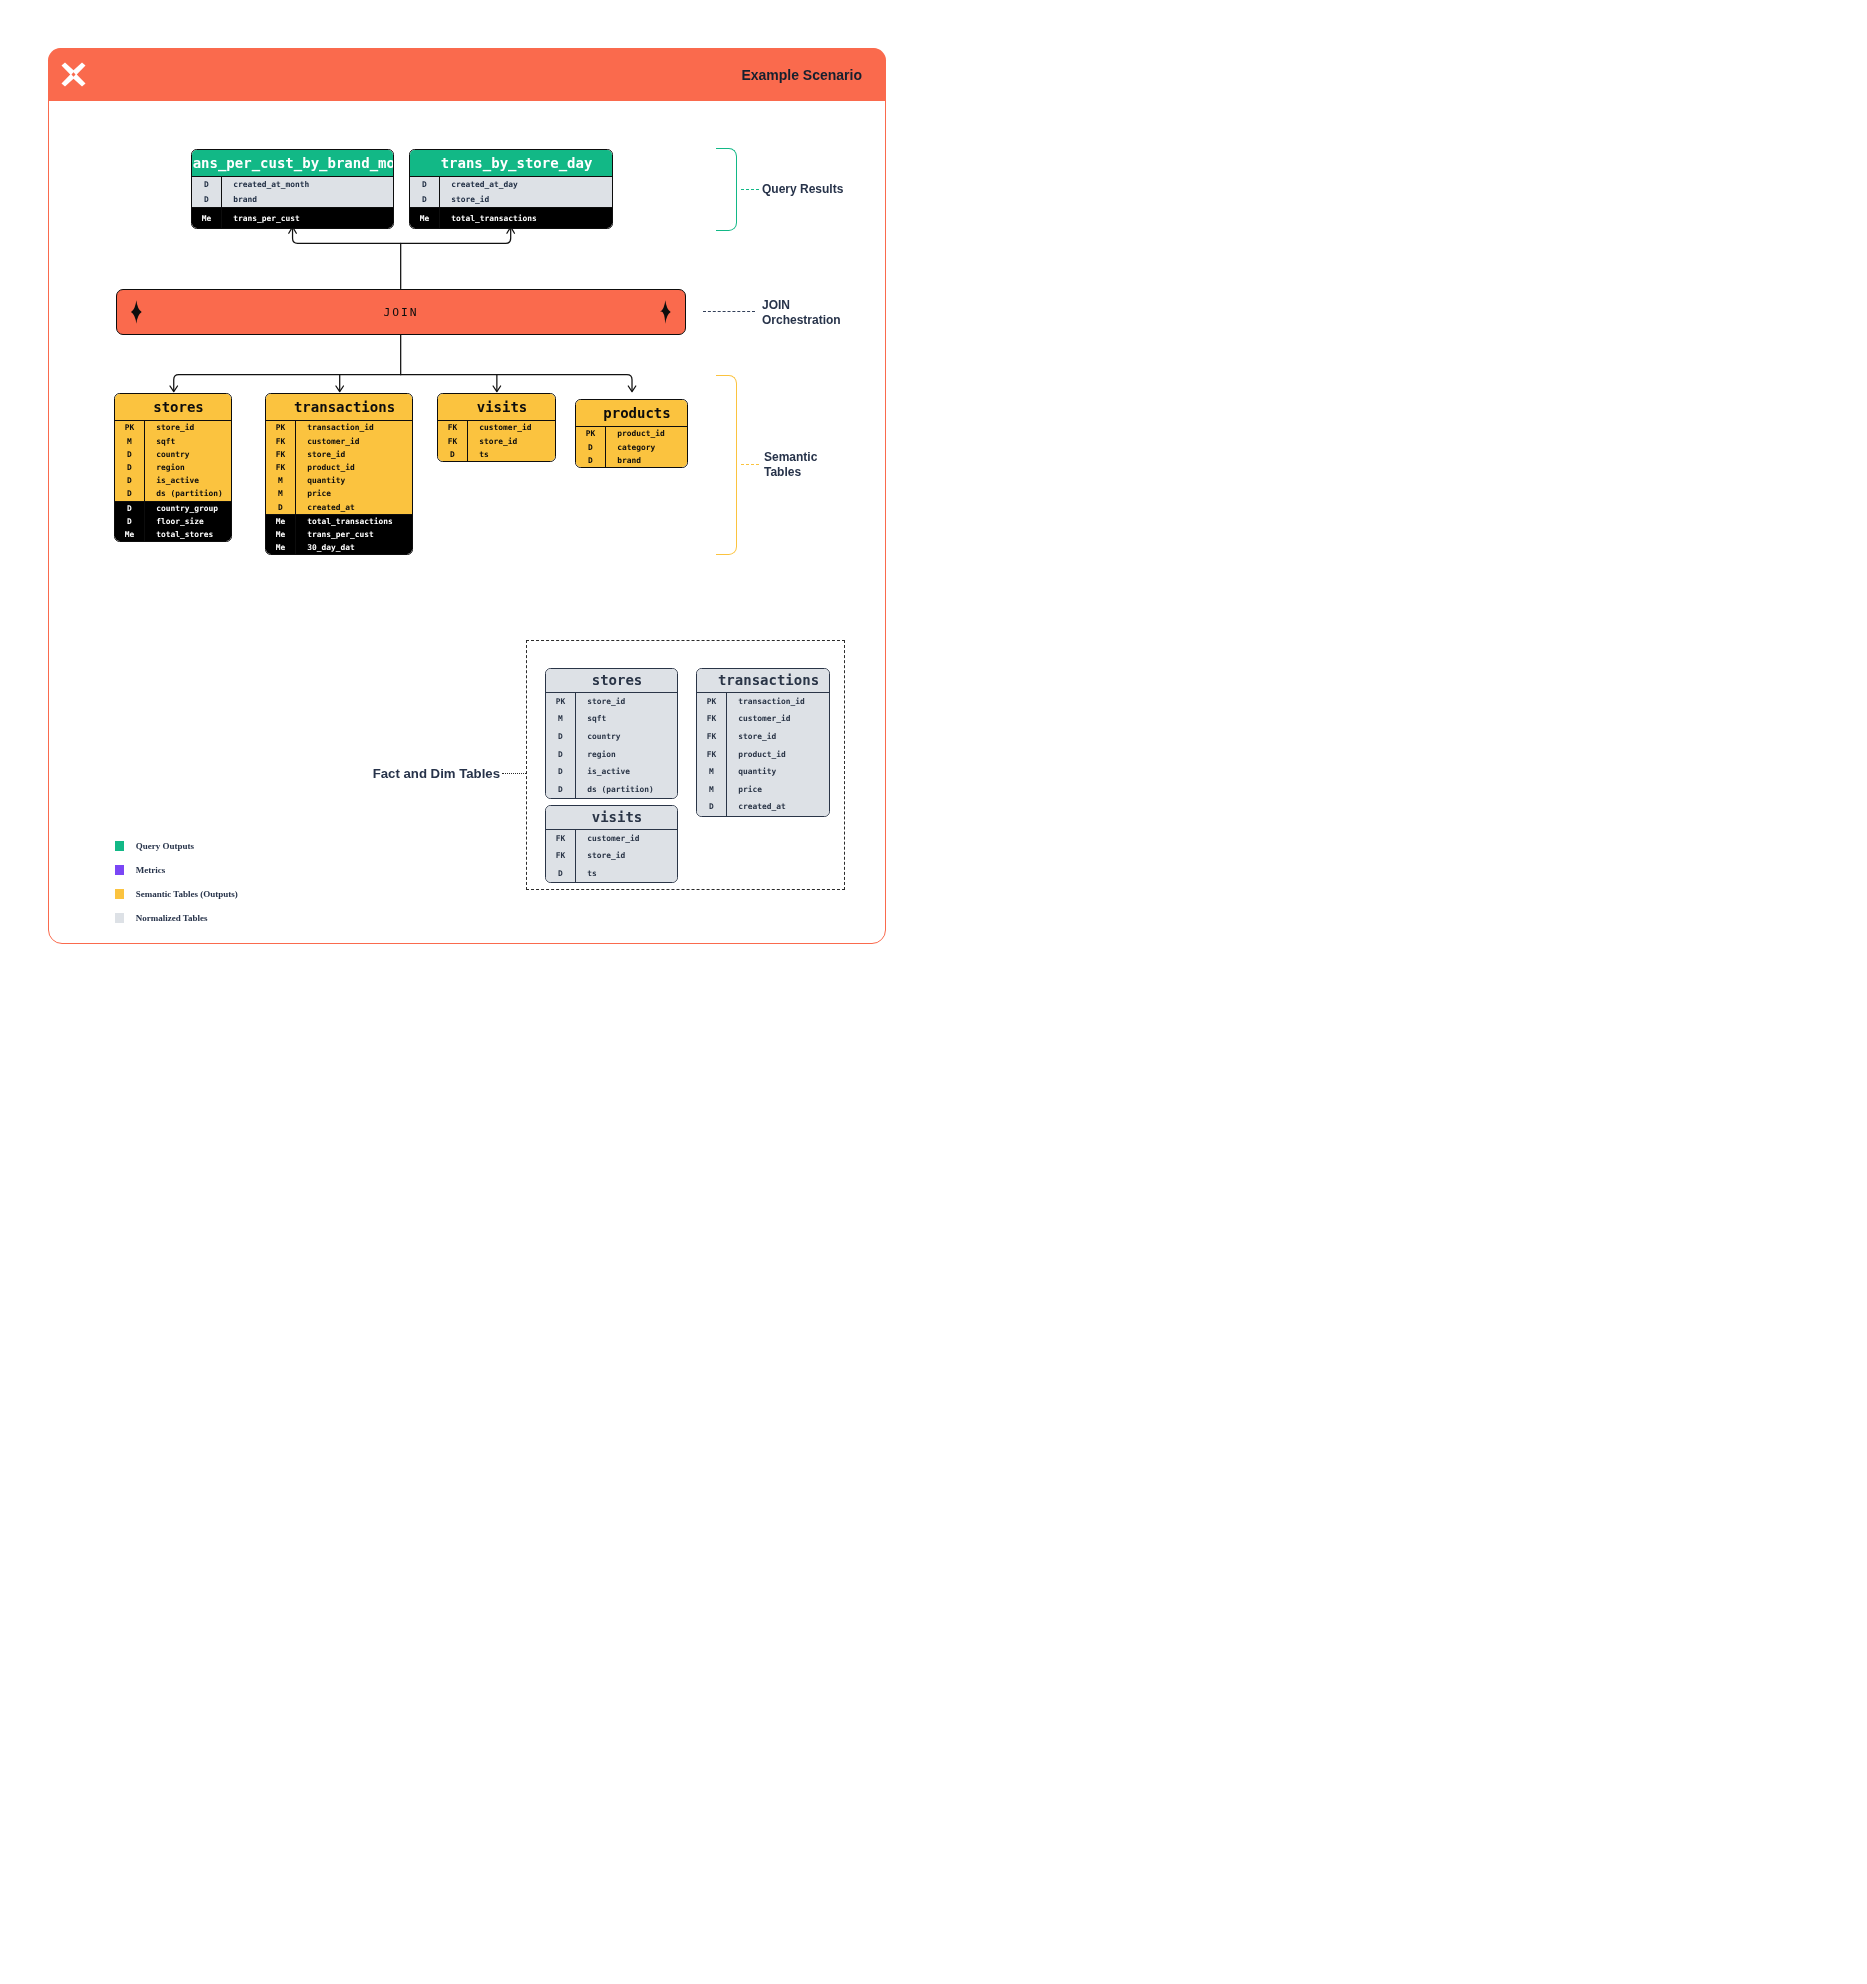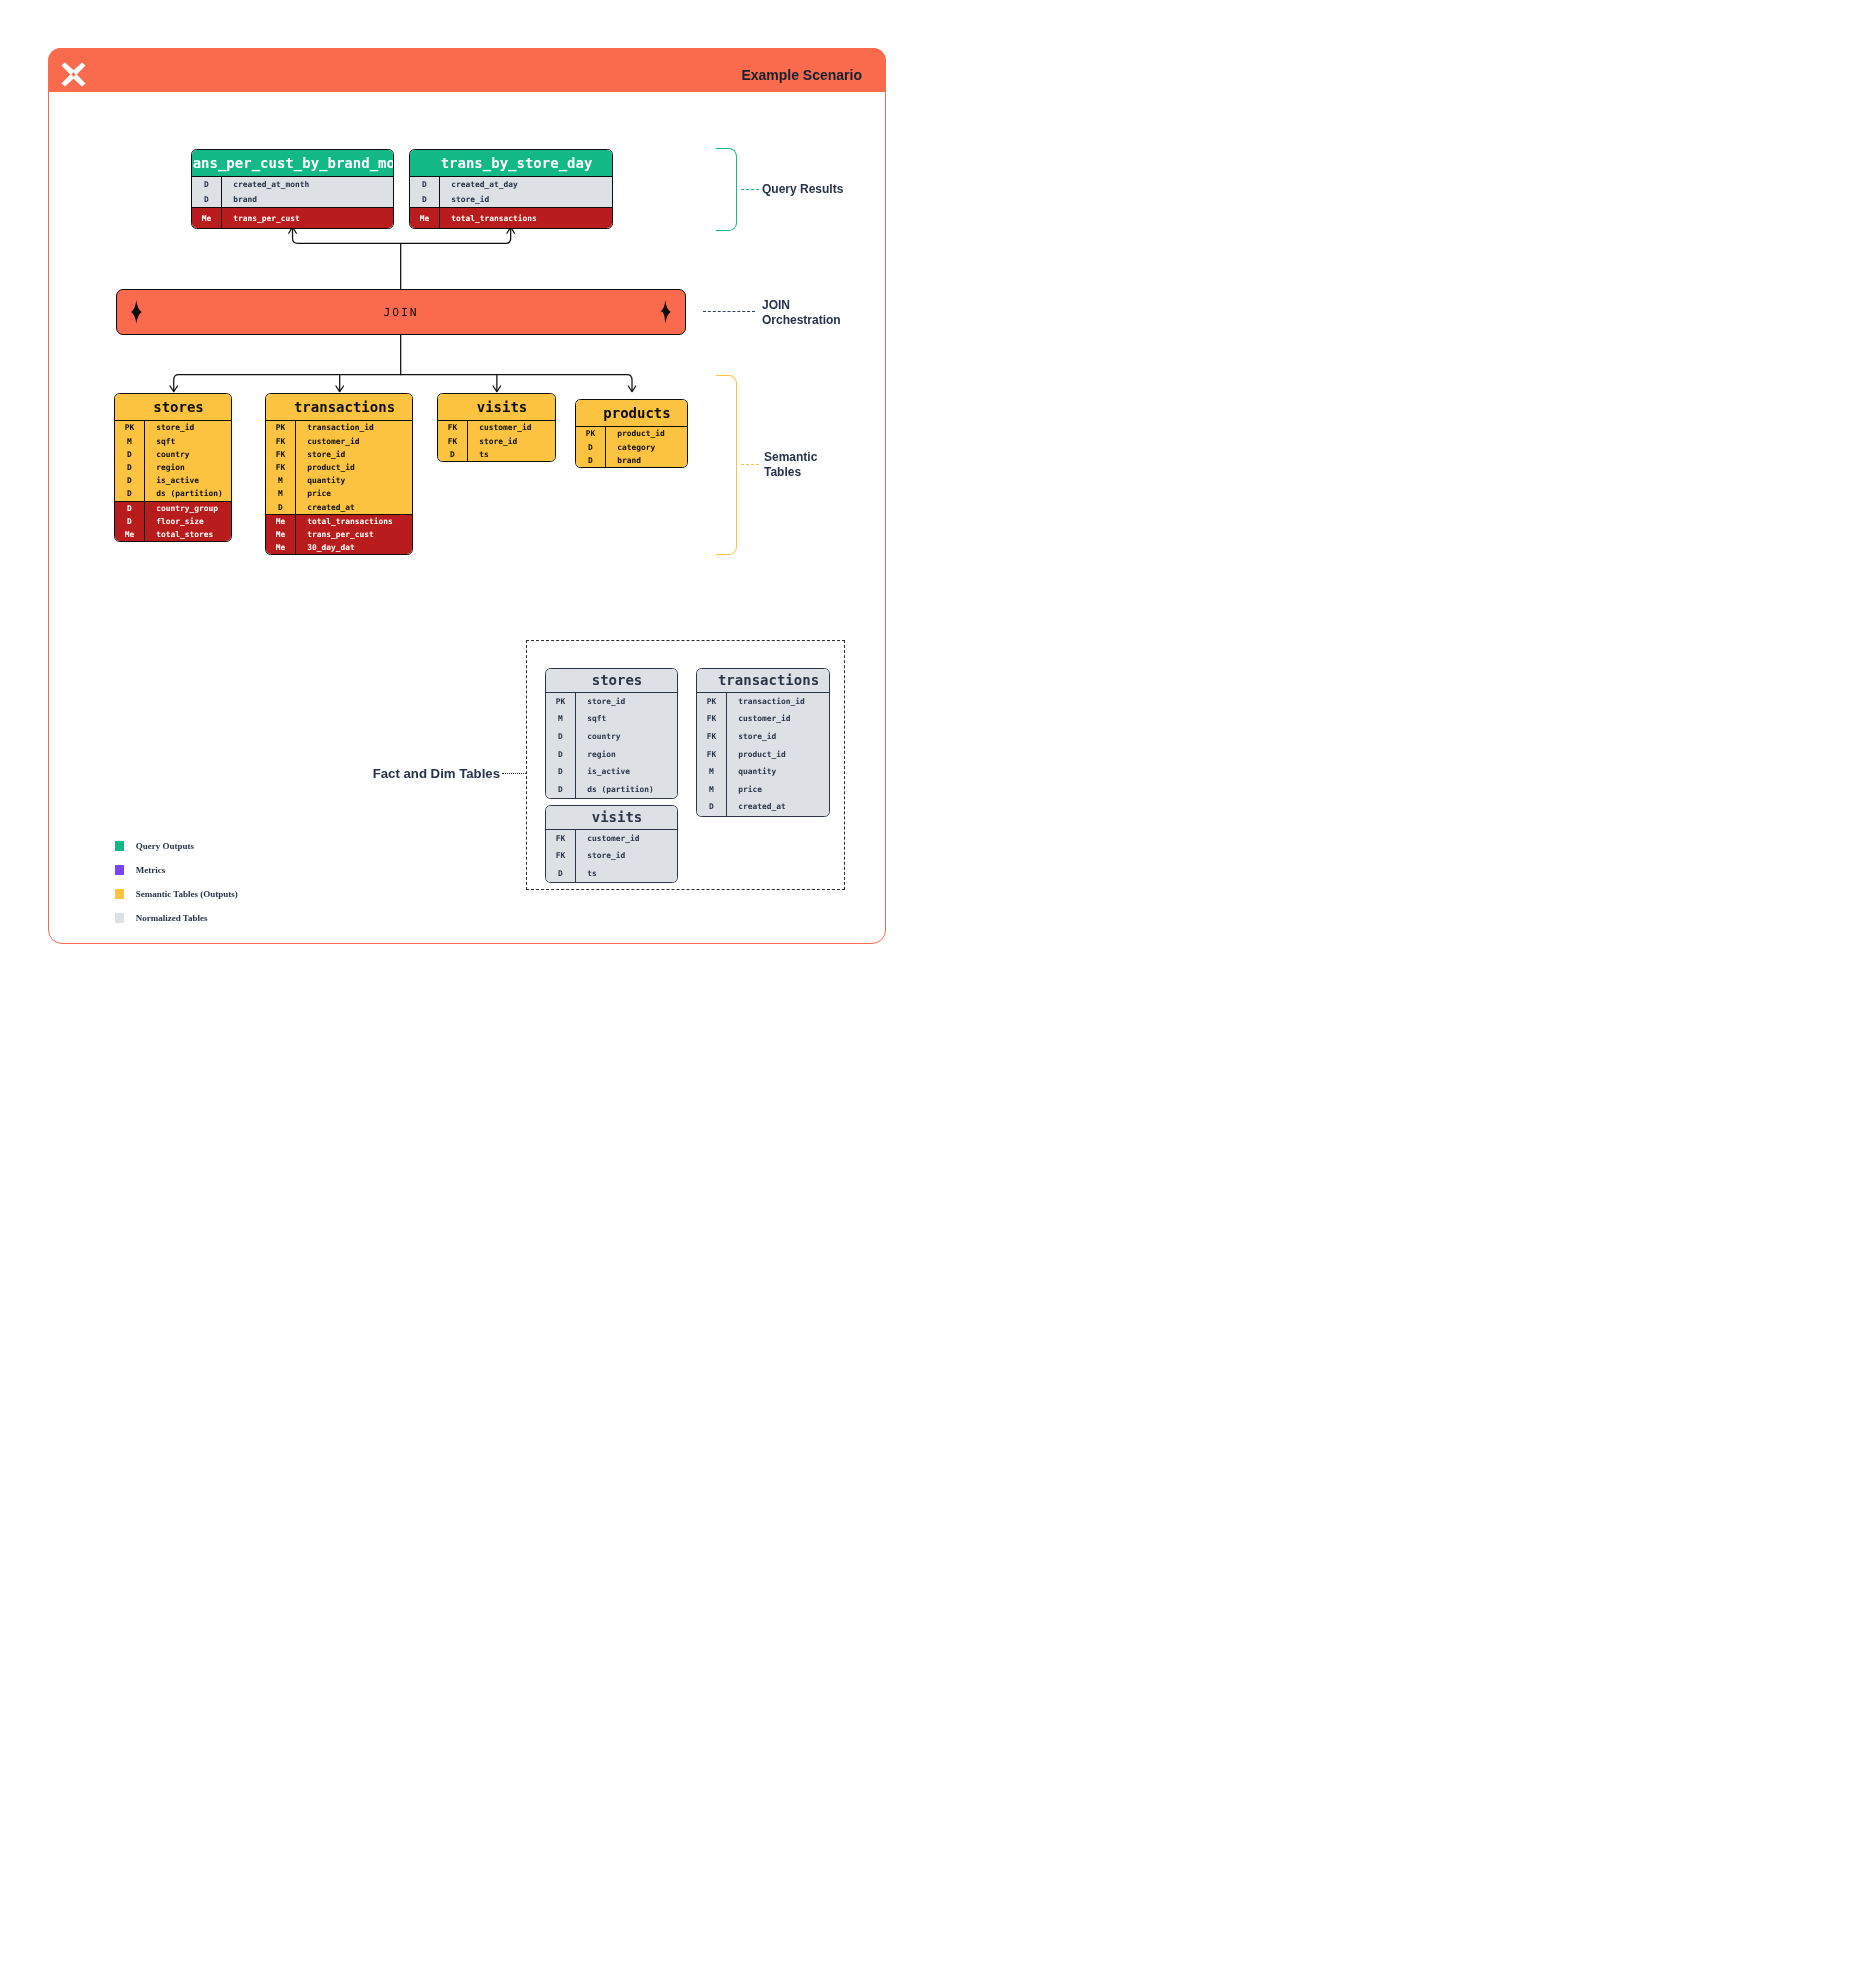--- a/index.html
+++ b/index.html
@@ -2,21 +2,21 @@
 <html style="font-size:10px"><head>
 <meta charset="utf-8">
 <style>
   html,body{margin:0;padding:0;background:#ffffff;}
   #canvas{position:relative;width:934px;height:992px;background:#ffffff;overflow:hidden;
           font-family:"DejaVu Sans Mono","Liberation Mono",monospace;}
 
   
   .card{position:absolute;left:48px;top:48px;width:838px;height:896px;
         border:1.6px solid #FA6A4D;border-radius:14px;background:#fff;box-sizing:border-box;}
-  .card-header{position:absolute;left:48px;top:48px;width:838px;height:44px;
+  .card-header{position:absolute;left:48px;top:48px;width:838px;height:53px;
         background:#FA6A4D;border-radius:12.6px 12.6px 0 0;box-sizing:border-box;}
   .card-title{position:absolute;right:24px;top:0;height:53px;display:flex;align-items:center;
         font-family:"Liberation Sans",sans-serif;font-weight:bold;font-size:14px;color:#16202F;}
   .logo{position:absolute;left:12.6px;top:14px;width:25px;height:25px;}
 
   
   #wires{position:absolute;left:0;top:0;width:934px;height:992px;z-index:1;pointer-events:none;}
 
   
   .tbl{position:absolute;z-index:2;border:1.6px solid #0d0d0d;border-radius:5.7px;overflow:hidden;
@@ -24,21 +24,21 @@
   .tbl-head{display:flex;align-items:center;justify-content:center;
        border-bottom:1.6px solid #0d0d0d;font-size:14px;padding-left:11px;}
   .sec+.sec{border-top:1.6px solid #0d0d0d;}
   .trow{display:flex;align-items:stretch;}
   .kcell{flex:0 0 29px;display:flex;align-items:center;justify-content:center;
          border-right:1.3px solid #0d0d0d;font-size:7.9px;}
   .fcell{display:flex;align-items:center;padding-left:11.3px;font-size:7.9px;white-space:nowrap;text-align:right;}
 
   .sec-gray{background:#DDE1E6;color:#1E2C42;}
   .sec-yellow{background:#FBC33F;color:#0d0d0d;}
-  .sec-purple{background:#b91c1c;color:#ffffff;}
+  .sec-purple{background:#000000;color:#ffffff;}
   .sec-norm{background:#DDE1E6;color:#2A3547;}
 
   
   .qr .tbl-head{height:26.4px;background:#12B886;color:#ffffff;}
   .qr .trow{height:15px;}
   .qr .sec-purple .trow{height:19.5px;}
 
   
   .sem .tbl-head{height:26.4px;background:#FBC33F;color:#0d0d0d;}
   .sem .trow{height:13.2px;}

